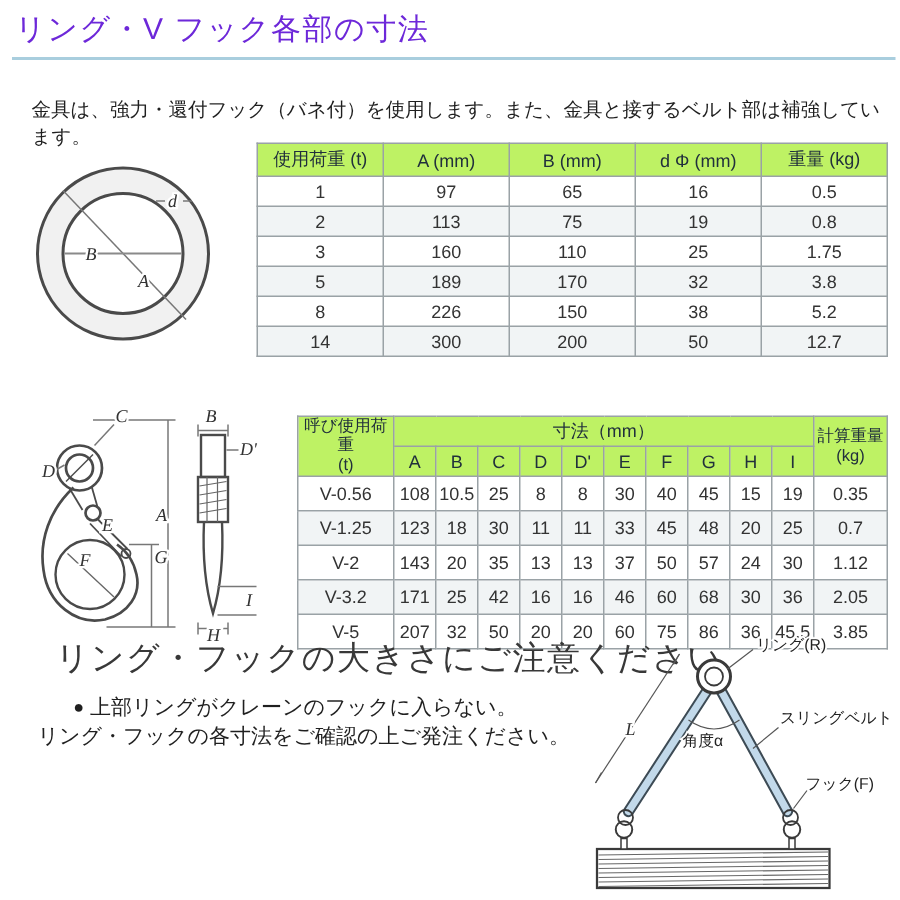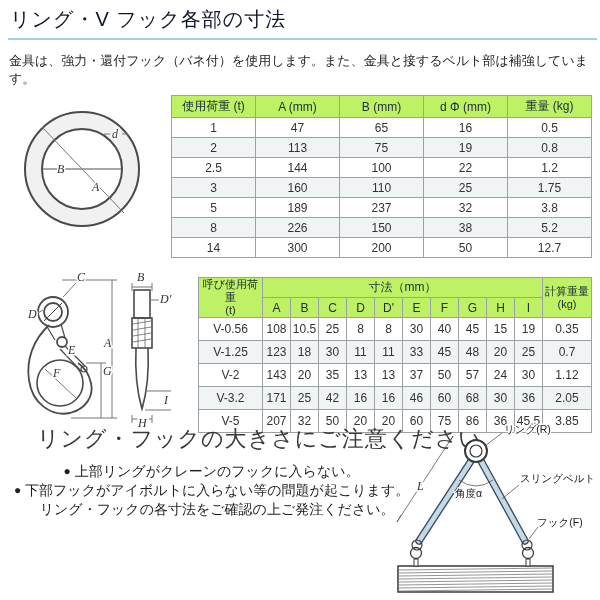--- a/index.html
+++ b/index.html
@@ -1,24 +1,24 @@
 <!DOCTYPE html>
 <html><head>
 <meta charset="utf-8">
 <style>
   html,body{margin:0;padding:0;}
   body{
     width:600px;height:600px;position:relative;overflow:hidden;background:#fff;
     font-family:"Liberation Sans","DejaVu Sans",sans-serif;color:#222;
   }
   .page-title{
-    position:absolute;left:10px;top:6px;margin:0;font-size:20px;font-weight:500;color:#0f172a;letter-spacing:1px;
+    position:absolute;left:10px;top:6px;margin:0;font-size:20px;font-weight:500;color:#6d28d9;letter-spacing:1px;
   }
   .title-rule{position:absolute;left:8px;top:38px;width:589px;height:2px;background:#a9cede;}
-  .intro{position:absolute;left:9px;top:52px;margin:0;font-size:13px;color:#1f1f1f;letter-spacing:0;}
+  .intro{position:absolute;left:9px;top:52px;margin:12px;font-size:13px;color:#1f1f1f;letter-spacing:0;}
   
   table.tbl{position:absolute;border-collapse:collapse;table-layout:fixed;background:#fff;}
   table.tbl th,table.tbl td{border:1px solid #9aa2a6;text-align:center;padding:0;font-weight:400;}
   table.tbl th{background:#bef264;color:#21303c;font-size:12px;}
   table.tbl td{font-size:12px;color:#333;background:#fff;}
   table.tbl tbody tr:nth-child(even) td{background:#f1f4f5;}
   .ring-table{left:171px;top:95px;}
   .ring-table th{height:21px;}
   .ring-table td{height:19px;}
   .hook-table{left:198px;top:277px;}
@@ -66,50 +66,43 @@
       <th>使用荷重 (t)</th>
       <th>A (mm)</th>
       <th>B (mm)</th>
       <th>d Φ (mm)</th>
       <th>重量 (kg)</th>
     </tr>
   </thead>
   <tbody>
     <tr>
       <td>1</td>
-      <td>47</td>
+      <td>97</td>
       <td>65</td>
       <td>16</td>
       <td>0.5</td>
     </tr>
     <tr>
       <td>2</td>
       <td>113</td>
       <td>75</td>
       <td>19</td>
       <td>0.8</td>
     </tr>
     <tr>
-      <td>2.5</td>
-      <td>144</td>
-      <td>100</td>
-      <td>22</td>
-      <td>1.2</td>
-    </tr>
-    <tr>
       <td>3</td>
       <td>160</td>
       <td>110</td>
       <td>25</td>
       <td>1.75</td>
     </tr>
     <tr>
       <td>5</td>
       <td>189</td>
-      <td>237</td>
+      <td>170</td>
       <td>32</td>
       <td>3.8</td>
     </tr>
     <tr>
       <td>8</td>
       <td>226</td>
       <td>150</td>
       <td>38</td>
       <td>5.2</td>
     </tr>
@@ -282,21 +275,20 @@
       <td>36</td>
       <td>45.5</td>
       <td>3.85</td>
     </tr>
   </tbody>
 </table>
 
 <h2 class="notice-heading">リング・フックの大きさにご注意ください</h2>
 <div class="notice-list">
   <div class="notice-line"><span class="bullet">●</span><span>上部リングがクレーンのフックに入らない。</span></div>
-  <div class="notice-line"><span class="bullet">●</span><span>下部フックがアイボルトに入らない等の問題が起こります。</span></div>
   <div class="notice-line"><span class="bullet"></span><span>リング・フックの各寸法をご確認の上ご発注ください。</span></div>
 </div>
 
 <svg class="sling-svg" width="217" height="180" viewBox="0 0 217 180">
   <g>
     <rect x="15" y="146" width="155" height="26" fill="#fff" stroke="#3a3a3a" stroke-width="1.5"></rect>
     <line x1="16" y1="150" x2="169" y2="148" stroke="#666" stroke-width="0.7"></line>
     <line x1="16" y1="153" x2="169" y2="151" stroke="#666" stroke-width="0.7"></line>
     <line x1="16" y1="156" x2="169" y2="154" stroke="#666" stroke-width="0.7"></line>
     <line x1="16" y1="159" x2="169" y2="157" stroke="#666" stroke-width="0.7"></line>

